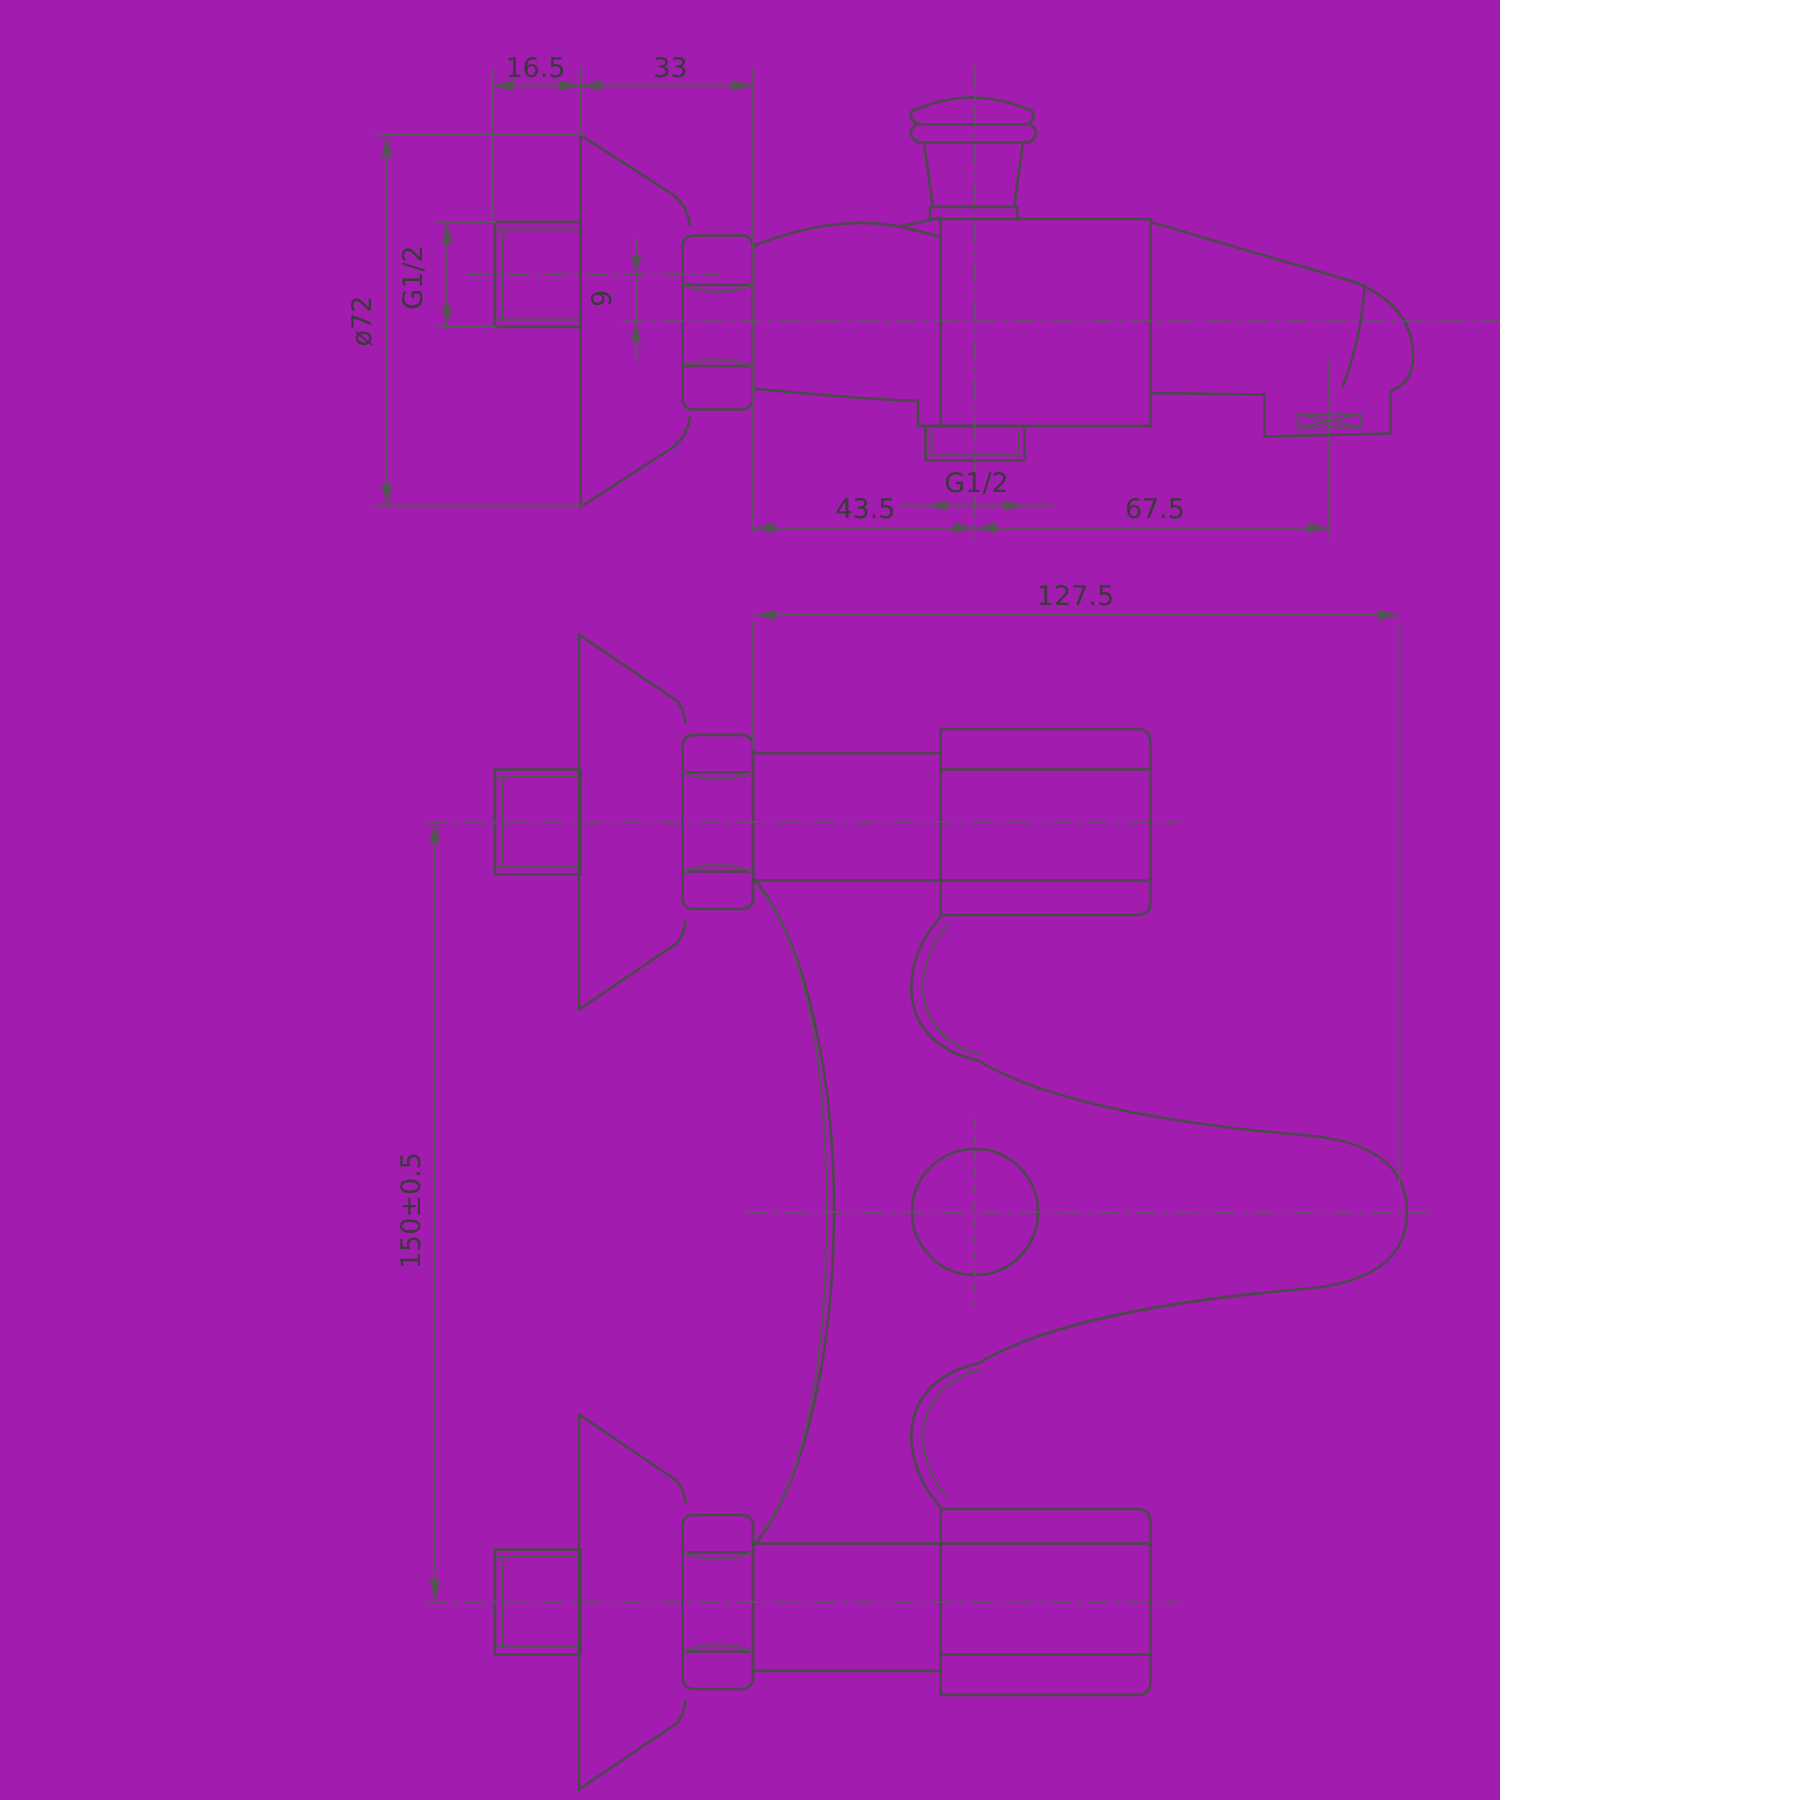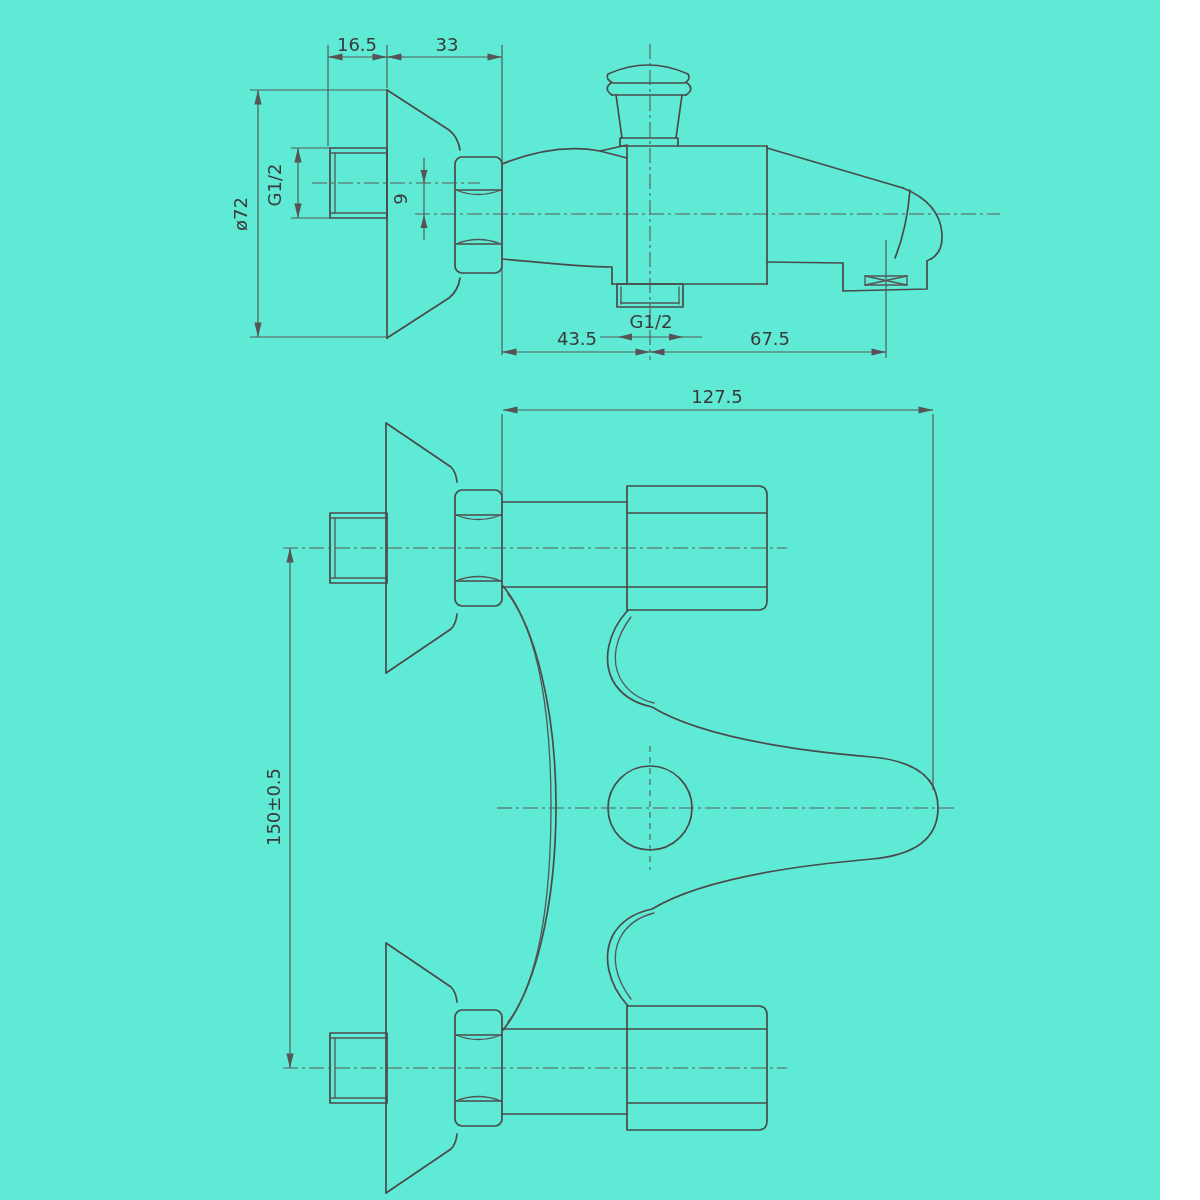--- a/index.html
+++ b/index.html
@@ -1,16 +1,16 @@
 <!DOCTYPE html>
 <html><head>
 <meta charset="utf-8">
 <style>
   html,body{margin:0;padding:0;background:#ffffff;}
-  .canvas{width:1160px;height:1200px;background:#5eead4;position:relative;overflow:hidden;
+  .canvas{width:1000px;height:1200px;background:#a21caf;position:relative;overflow:hidden;
           font-family:"DejaVu Sans", sans-serif;text-decoration:underline;}
   svg{display:block;}
   .obj{stroke:#4a4a4a;stroke-width:1.7;fill:none;stroke-linecap:round;stroke-linejoin:round;}
   .obj2{stroke:#555555;stroke-width:1.3;fill:none;stroke-linecap:round;stroke-linejoin:round;}
   .dim{stroke:#585858;stroke-width:1.2;fill:none;}
   .cl{stroke:#5a5a5a;stroke-width:1.1;fill:none;stroke-dasharray:15 4 3 4;}
   .cdash{stroke:#5a5a5a;stroke-width:1.1;fill:none;stroke-dasharray:6 5;}
   .ah{fill:#555555;stroke:none;}
   .dimtext{font-family:"DejaVu Sans", sans-serif;font-size:18px;fill:#3a3a3a;}
 </style>

